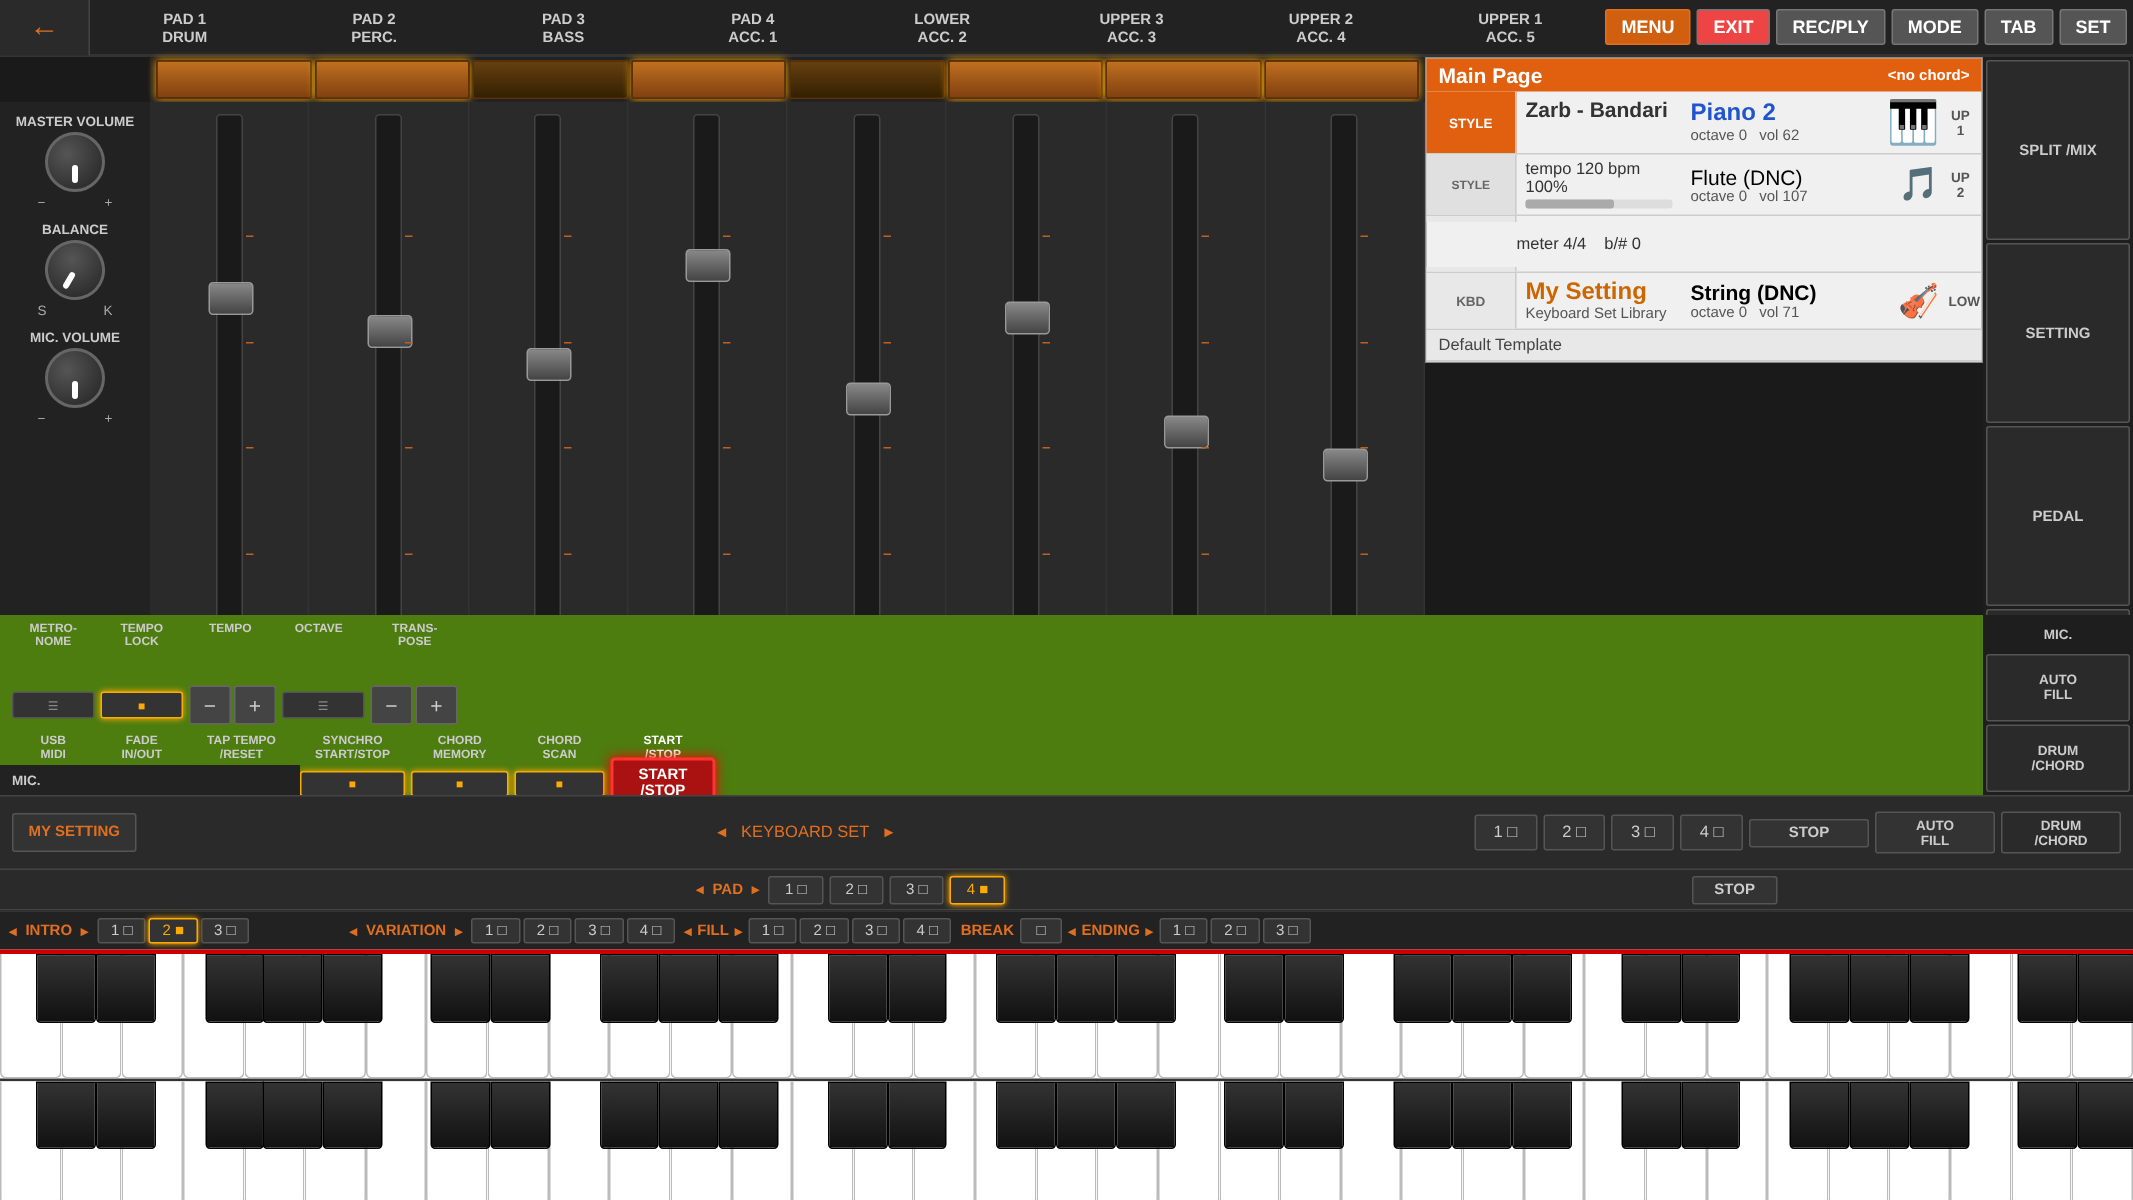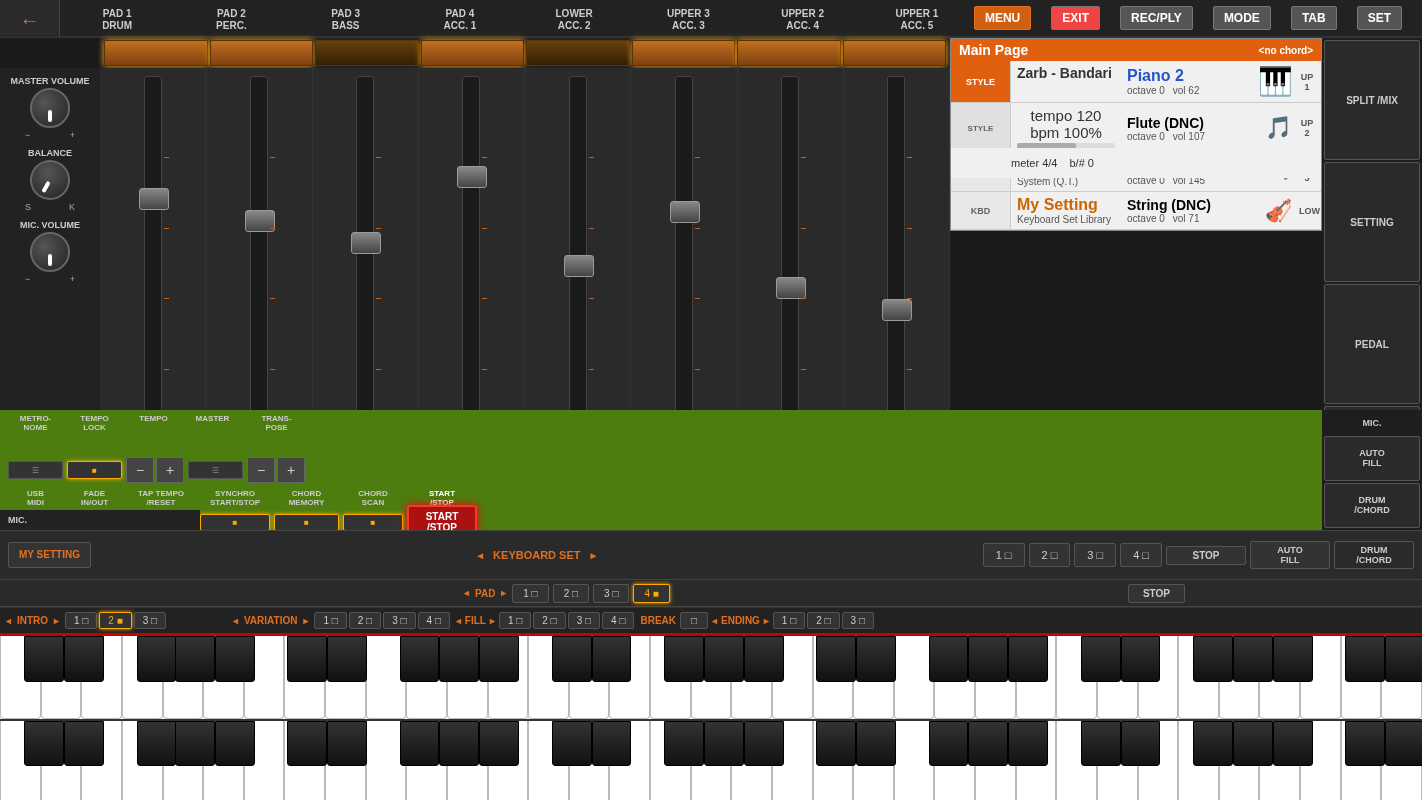--- a/index.html
+++ b/index.html
@@ -42,22 +42,22 @@
       flex: 1;
       text-align: center;
       color: #ccc;
       font-size: 10px;
       font-weight: bold;
       line-height: 1.2;
       padding-top: 4px;
     }
     .top-right-buttons {
       display: flex;
-      gap: 20px;
-      padding-right: 20px;
+      gap: 4px;
+      padding-right: 4px;
     }
     .top-btn {
       padding: 4px 10px;
       background: #555;
       color: #fff;
       font-size: 12px;
       font-weight: bold;
       border: 1px solid #777;
       cursor: pointer;
       border-radius: 2px;
@@ -408,28 +408,28 @@
         </div>
       </div>
       <div style="font-size:28px;color:#888;">🎹</div>
       <div style="width:16px;font-size:9px;color:#555;font-weight:bold;text-align:center;">UP<br>1</div>
     </div>
   </div>
 
   <div class="mp-row">
     <div class="mp-left" style="background:#e0e0e0;color:#666;font-size:8px;">STYLE</div>
     <div class="mp-center">
-      <div style="font-size:15px;color:#333;text-align:center;">tempo 120 bpm  100%</div>
+      <div style="font-size:11px;color:#333;">tempo 120 bpm  100%</div>
       <div style="width:100%;height:6px;background:#ddd;border-radius:2px;margin-top:2px;">
         <div style="width:60%;height:100%;background:#aaa;border-radius:2px;"></div>
       </div>
     </div>
     <div class="mp-right">
       <div style="flex:1;">
-        <div style="font-size:14px;font-weight:bold;color:#000;">Flute (DNC)</div>
+        <div style="font-size:14px;font-weight:normal;color:#000;">Flute (DNC)</div>
         <div style="font-size:10px;color:#555;display:flex;gap:8px;">
           <span>octave 0</span>
           <span>vol 107</span>
         </div>
       </div>
       <div style="font-size:22px;color:#888;">🎵</div>
       <div style="width:16px;font-size:9px;color:#555;font-weight:bold;text-align:center;">UP<br>2</div>
     </div>
   </div>
 
@@ -464,20 +464,21 @@
         <div style="font-size:10px;color:#555;display:flex;gap:8px;">
           <span>octave 0</span>
           <span>vol 71</span>
         </div>
       </div>
       <div style="font-size:22px;color:#888;">🎻</div>
       <div style="width:16px;font-size:9px;color:#555;font-weight:bold;text-align:center;">LOW</div>
     </div>
   </div>
 
+  <div class="mp-default-template">Default Template</div>
 </div>
 
 <div style="position:absolute;top:148px;left:950px;right:100px;height:30px;background:#f0f0f0;border-left:1px solid #888;border-right:1px solid #888;display:flex;align-items:center;padding:0 4px 0 60px;gap:12px;">
   <span style="font-size:11px;color:#333;">meter 4/4</span>
   <span style="font-size:11px;color:#333;">b/# 0</span>
 </div>
 
 <div style="position:absolute;top:38px;right:0;width:100px;height:490px;background:#1e1e1e;display:flex;flex-direction:column;gap:2px;padding:2px;">
   <button style="flex:1;background:#2a2a2a;border:1px solid #555;border-radius:2px;color:#ccc;font-size:10px;font-weight:bold;cursor:pointer;">SPLIT
 /MIX</button>
@@ -493,21 +494,21 @@
     <div style="display:flex;flex-direction:column;align-items:center;min-width:55px;">
       <div style="color:#ccc;font-size:8px;text-align:center;font-weight:bold;">METRO-<br>NOME</div>
     </div>
     <div style="display:flex;flex-direction:column;align-items:center;min-width:55px;">
       <div style="color:#ccc;font-size:8px;text-align:center;font-weight:bold;">TEMPO<br>LOCK</div>
     </div>
     <div style="display:flex;flex-direction:column;align-items:center;min-width:55px;">
       <div style="color:#ccc;font-size:8px;text-align:center;font-weight:bold;">TEMPO</div>
     </div>
     <div style="display:flex;flex-direction:column;align-items:center;min-width:55px;">
-      <div style="color:#ccc;font-size:8px;text-align:center;font-weight:bold;">MASTER</div>
+      <div style="color:#ccc;font-size:8px;text-align:center;font-weight:bold;">OCTAVE</div>
     </div>
     <div style="display:flex;flex-direction:column;align-items:center;min-width:65px;">
       <div style="color:#ccc;font-size:8px;text-align:center;font-weight:bold;">TRANS-<br>POSE</div>
     </div>
     <div style="flex:1;"></div>
     <div style="display:flex;flex-direction:column;align-items:center;min-width:60px;">
       <div style="color:#ccc;font-size:8px;text-align:center;font-weight:bold;">SLIDER<br>MODE</div>
     </div>
   </div>
 
@@ -568,21 +569,21 @@
 <div style="position:absolute;bottom:270px;left:0;width:200px;height:20px;background:#222;display:flex;align-items:center;padding:0 8px;gap:4px;">
   <span style="color:#ccc;font-size:9px;font-weight:bold;">MIC.</span>
 </div>
 
 <div style="position:absolute;bottom:220px;left:0;right:0;height:50px;background:#2a2a2a;display:flex;align-items:center;padding:4px 8px;gap:4px;border-top:1px solid #444;border-bottom:1px solid #444;">
   <button style="padding:6px 10px;background:#333;border:1px solid #555;border-radius:2px;color:#e07020;font-size:10px;font-weight:bold;cursor:pointer;text-align:center;line-height:1.2;">MY
 SETTING</button>
 
   <div style="display:flex;align-items:center;flex:1;justify-content:center;">
     <span style="color:#e07020;font-size:10px;">◄</span>
-    <span style="color:#e07020;font-size:11px;font-weight:bold;padding:0 8px;">KEYBOARD SET</span>
+    <span style="color:#e07020;font-size:11px;font-weight:normal;padding:0 8px;">KEYBOARD SET</span>
     <span style="color:#e07020;font-size:10px;">►</span>
   </div>
 
   <button style="padding:5px 12px;background:#333;border:1px solid #555;border-radius:2px;color:#ccc;font-size:11px;cursor:pointer;">1 □</button>
   <button style="padding:5px 12px;background:#333;border:1px solid #555;border-radius:2px;color:#ccc;font-size:11px;cursor:pointer;">2 □</button>
   <button style="padding:5px 12px;background:#333;border:1px solid #555;border-radius:2px;color:#ccc;font-size:11px;cursor:pointer;">3 □</button>
   <button style="padding:5px 12px;background:#333;border:1px solid #555;border-radius:2px;color:#ccc;font-size:11px;cursor:pointer;">4 □</button>
 
   <div style="display:flex;flex-direction:column;align-items:center;min-width:80px;">
     <button style="padding:3px 10px;background:#333;border:1px solid #555;border-radius:2px;color:#ccc;font-size:10px;font-weight:bold;cursor:pointer;width:80px;">STOP</button>

